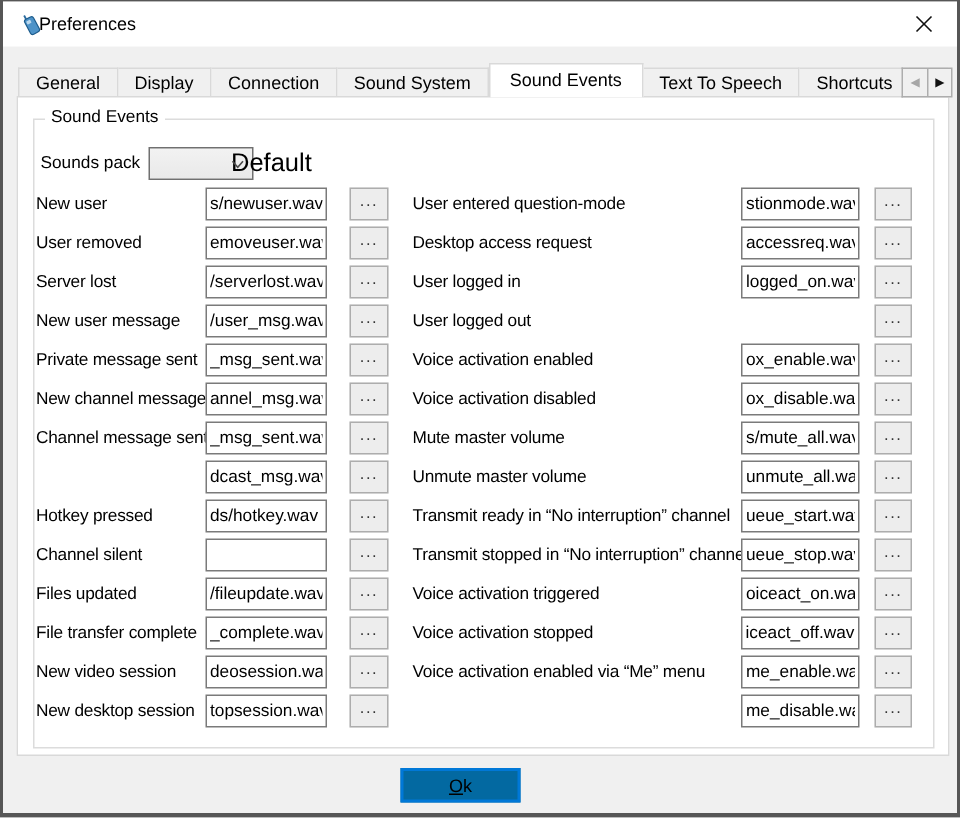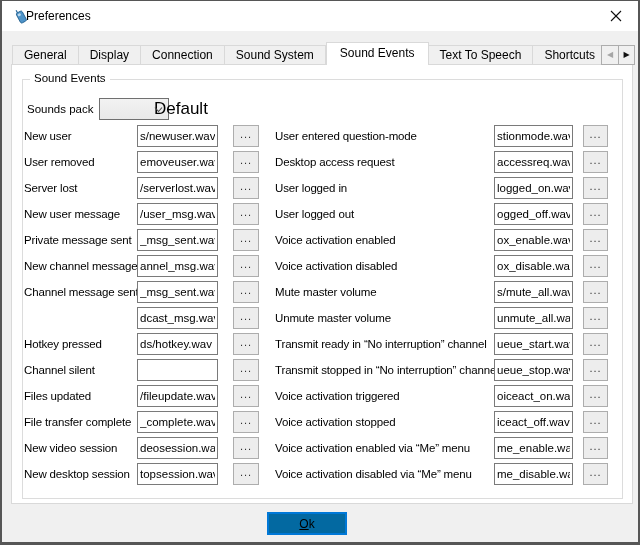--- a/index.html
+++ b/index.html
@@ -184,21 +184,20 @@
           <input type="text" class="wav-input" value="accessreq.wav" style="">
           <button class="browse-btn">...</button>
         </div>
         <div class="event-row right" style="top: 112px;">
           <span class="row-label">User logged in</span>
           <input type="text" class="wav-input" value="logged_on.wav" style="">
           <button class="browse-btn">...</button>
         </div>
         <div class="event-row right" style="top: 138px;">
           <span class="row-label">User logged out</span>
-          <input type="text" class="wav-input" value="ogged_off.wav" style="">
           <button class="browse-btn">...</button>
         </div>
         <div class="event-row right" style="top: 164px;">
           <span class="row-label">Voice activation enabled</span>
           <input type="text" class="wav-input" value="ox_enable.wav" style="">
           <button class="browse-btn">...</button>
         </div>
         <div class="event-row right" style="top: 190px;">
           <span class="row-label">Voice activation disabled</span>
           <input type="text" class="wav-input" value="ox_disable.wav" style="">
@@ -233,21 +232,20 @@
           <span class="row-label">Voice activation stopped</span>
           <input type="text" class="wav-input" value="iceact_off.wav" style="">
           <button class="browse-btn">...</button>
         </div>
         <div class="event-row right" style="top: 372px;">
           <span class="row-label">Voice activation enabled via “Me” menu</span>
           <input type="text" class="wav-input" value="me_enable.wav" style="">
           <button class="browse-btn">...</button>
         </div>
         <div class="event-row right" style="top: 398px;">
-          <span class="row-label">Voice activation disabled via “Me” menu</span>
           <input type="text" class="wav-input" value="me_disable.wav" style="">
           <button class="browse-btn">...</button>
         </div>
       </div>
   </div>
 
   <button class="footer-btn ok-btn">Ok</button>
 
 </div>
 

